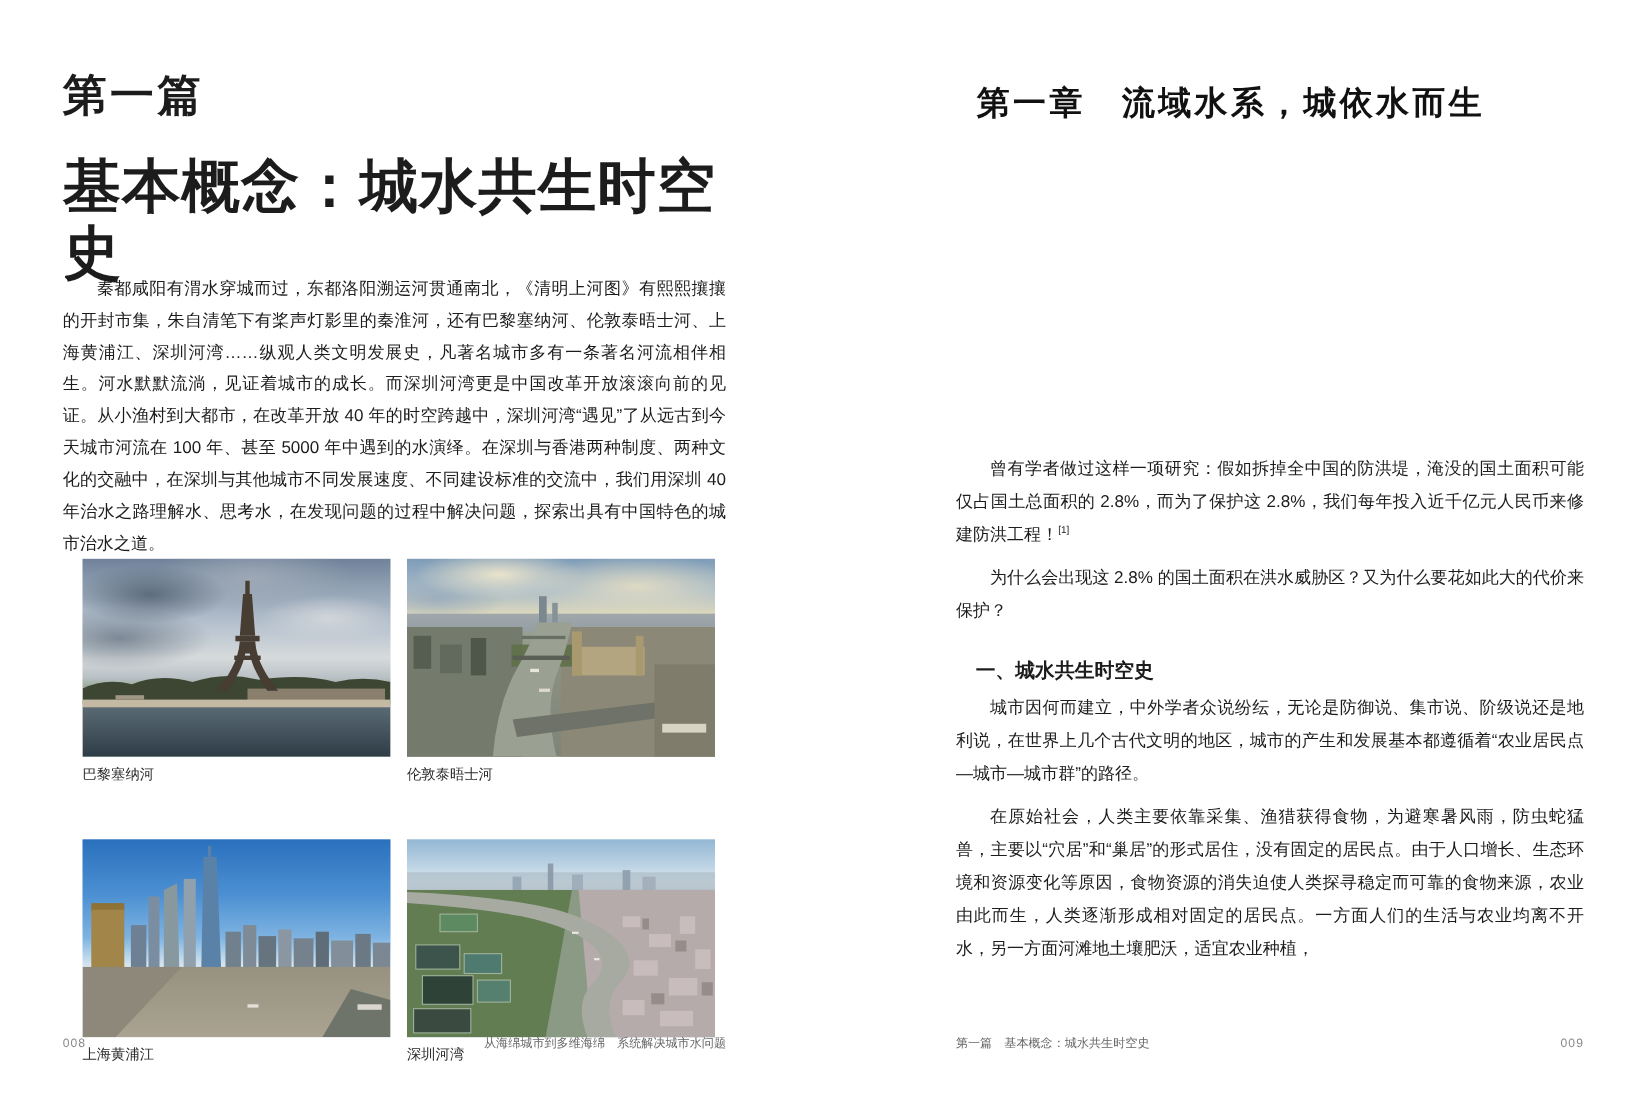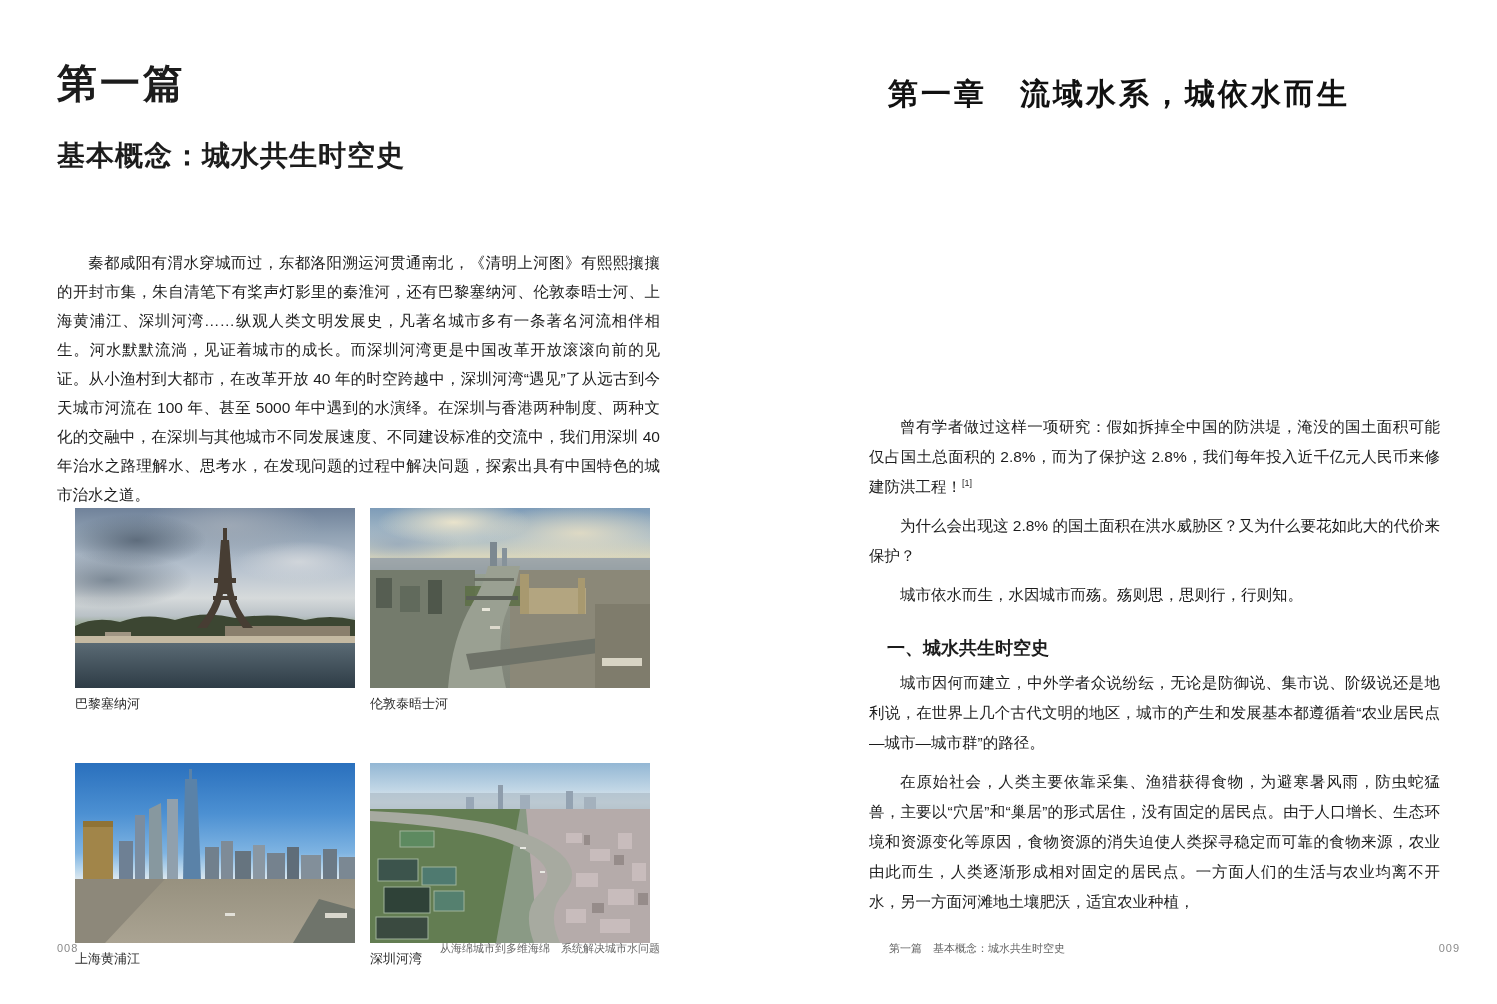--- a/index.html
+++ b/index.html
@@ -3,22 +3,22 @@
 <meta charset="utf-8">
 <style>
   html,body{margin:0;padding:0;}
   body{
     width:1497px;height:1004px;background:#ffffff;position:relative;
     font-family:"Liberation Sans","DejaVu Sans",sans-serif;color:#1c1c1c;
     overflow:hidden;
   }
   
   .page-left{position:absolute;left:57px;top:0;width:603px;height:1004px;}
-  .lp-title1{position:absolute;top:64px;left:0;font-size:40px;font-weight:bold;letter-spacing:3px;line-height:1.15;font-family:Liberation Mono, monospace;}
-  .lp-title2{position:absolute;top:140px;left:0;font-size:28px;font-weight:bold;letter-spacing:1px;line-height:1.15;}
+  .lp-title1{position:absolute;top:64px;left:0;font-size:40px;font-weight:bold;letter-spacing:3px;line-height:1.15;}
+  .lp-title2{position:absolute;top:140px;left:0;font-size:53px;font-weight:bold;letter-spacing:1px;line-height:1.15;}
   .lp-intro{position:absolute;top:248px;left:0;width:603px;
     font-size:15.5px;line-height:29px;text-align:justify;text-indent:2em;}
   .lp-photos{position:absolute;top:490px;left:0;width:575px;
     display:grid;grid-template-columns:280px 280px;column-gap:15px;row-gap:14px;}
   figure{margin:0;padding:18px;}
   .photo{width:280px;height:180px;position:relative;overflow:hidden;}
   .photo svg{position:absolute;left:0;top:0;width:100%;height:100%;display:block;}
   figcaption{font-size:13px;color:#2b2b2b;margin-top:7px;line-height:18px;}
   .photo-paris{background:
     radial-gradient(100px 38px at 22% 18%, rgba(84,98,114,.85) 0%, transparent 70%),
@@ -43,21 +43,21 @@
   .rp-section-title{font-size:26px;font-weight:bold;letter-spacing:1px;vertical-align:middle;}
   .wave-icon{display:inline-block;width:74px;height:32px;margin-left:14px;vertical-align:-6px;}
   .rp-body{position:absolute;top:412px;left:0;width:571px;}
   .rp-body p{margin:0 0 9px 0;font-size:15.5px;line-height:30px;text-align:justify;text-indent:2em;}
   .rp-body sup{font-size:9px;vertical-align:super;line-height:0;}
   .rp-subsection{margin:26px 0 8px 0;font-size:18px;font-weight:bold;text-indent:1em;line-height:24px;}
   
   .footer{position:absolute;top:941px;display:flex;justify-content:space-between;align-items:baseline;
     font-size:11px;color:#6e6e6e;}
   .footer-left-page{left:57px;width:603px;}
-  .footer-right-page{left:869px;width:571px;margin-left:20px;}
+  .footer-right-page{left:869px;width:571px;}
   .page-num{color:#8a8a8a;letter-spacing:1px;}
   .footer-title{color:#666;}
 </style>
 </head>
 <body>
 
 <div class="page-left">
   <div class="lp-title1">第一篇</div>
   <div class="lp-title2">基本概念：城水共生时空史</div>
   <div class="lp-intro">秦都咸阳有渭水穿城而过，东都洛阳溯运河贯通南北，《清明上河图》有熙熙攘攘的开封市集，朱自清笔下有桨声灯影里的秦淮河，还有巴黎塞纳河、伦敦泰晤士河、上海黄浦江、深圳河湾……纵观人类文明发展史，凡著名城市多有一条著名河流相伴相生。河水默默流淌，见证着城市的成长。而深圳河湾更是中国改革开放滚滚向前的见证。从小渔村到大都市，在改革开放 40 年的时空跨越中，深圳河湾“遇见”了从远古到今天城市河流在 100 年、甚至 5000 年中遇到的水演绎。在深圳与香港两种制度、两种文化的交融中，在深圳与其他城市不同发展速度、不同建设标准的交流中，我们用深圳 40 年治水之路理解水、思考水，在发现问题的过程中解决问题，探索出具有中国特色的城市治水之道。</div>
@@ -200,21 +200,20 @@
   <span class="footer-title">从海绵城市到多维海绵　系统解决城市水问题</span>
 </div>
 
 <div class="page-right">
   <div class="rp-chapter">第一章　流域水系，城依水而生</div>
 
 
   <div class="rp-body">
     <p><span>曾有学者做过这样一项研究：假如拆掉全中国的防洪堤，淹没的国土面积可能仅占国土总面积的 2.8%，而为了保护这 2.8%，我们每年投入近千亿元人民币来修建防洪工程！</span><sup>[1]</sup></p>
     <p>为什么会出现这 2.8% 的国土面积在洪水威胁区？又为什么要花如此大的代价来保护？</p>
-    <p>城市依水而生，水因城市而殇。殇则思，思则行，行则知。</p>
     <div class="rp-subsection">一、城水共生时空史</div>
     <p>城市因何而建立，中外学者众说纷纭，无论是防御说、集市说、阶级说还是地利说，在世界上几个古代文明的地区，城市的产生和发展基本都遵循着“农业居民点—城市—城市群”的路径。</p>
     <p>在原始社会，人类主要依靠采集、渔猎获得食物，为避寒暑风雨，防虫蛇猛兽，主要以“穴居”和“巢居”的形式居住，没有固定的居民点。由于人口增长、生态环境和资源变化等原因，食物资源的消失迫使人类探寻稳定而可靠的食物来源，农业由此而生，人类逐渐形成相对固定的居民点。一方面人们的生活与农业均离不开水，另一方面河滩地土壤肥沃，适宜农业种植，</p>
   </div>
 </div>
 
 <div class="footer footer-right-page">
   <span class="footer-title">第一篇　基本概念：城水共生时空史</span>
   <span class="page-num">009</span>
 </div>

